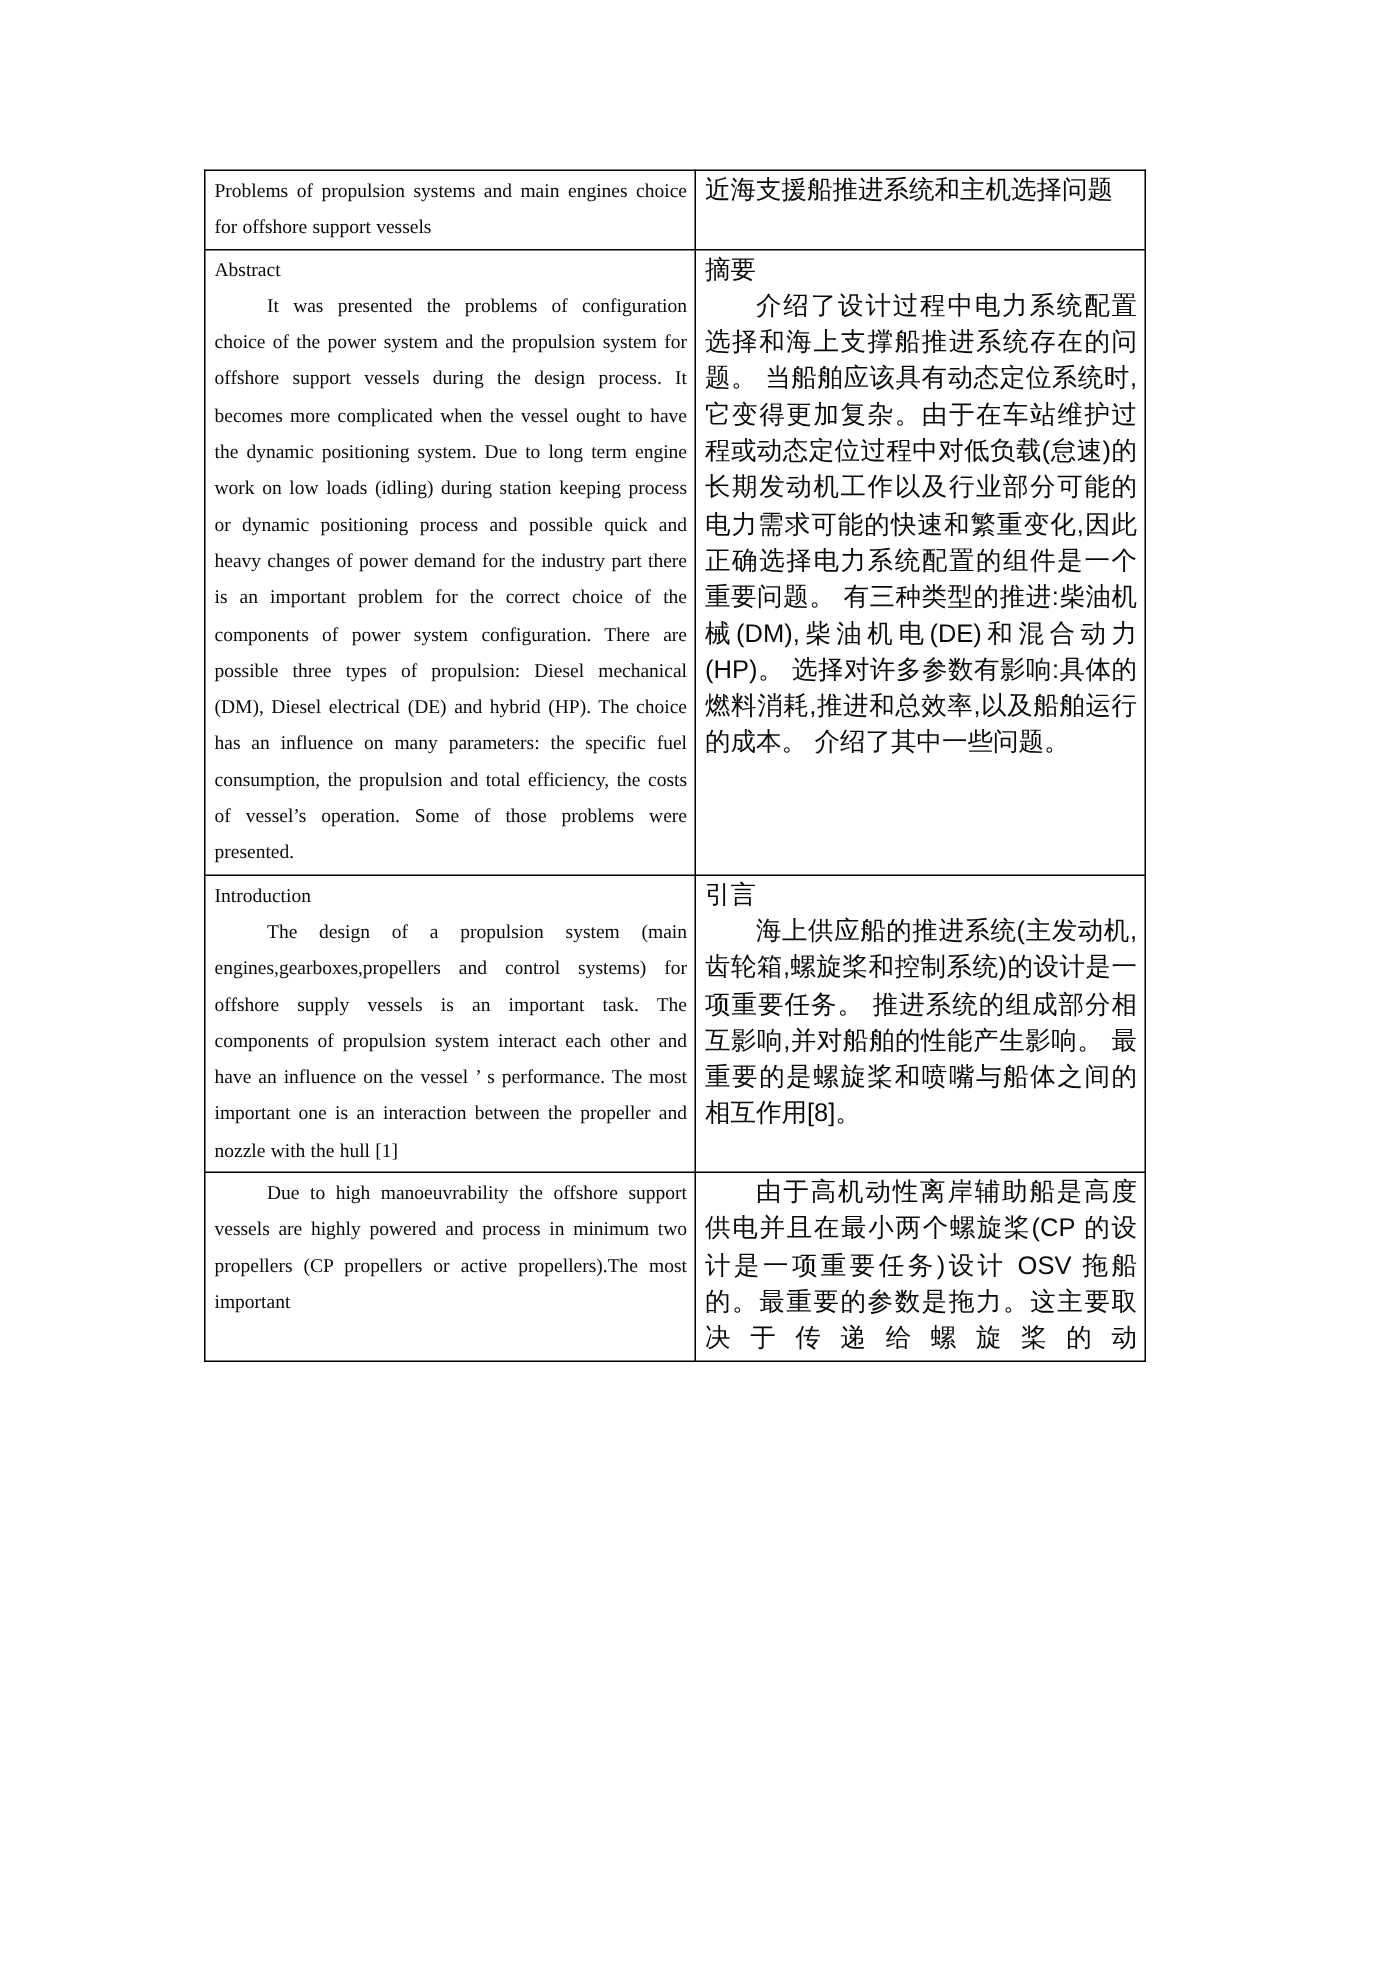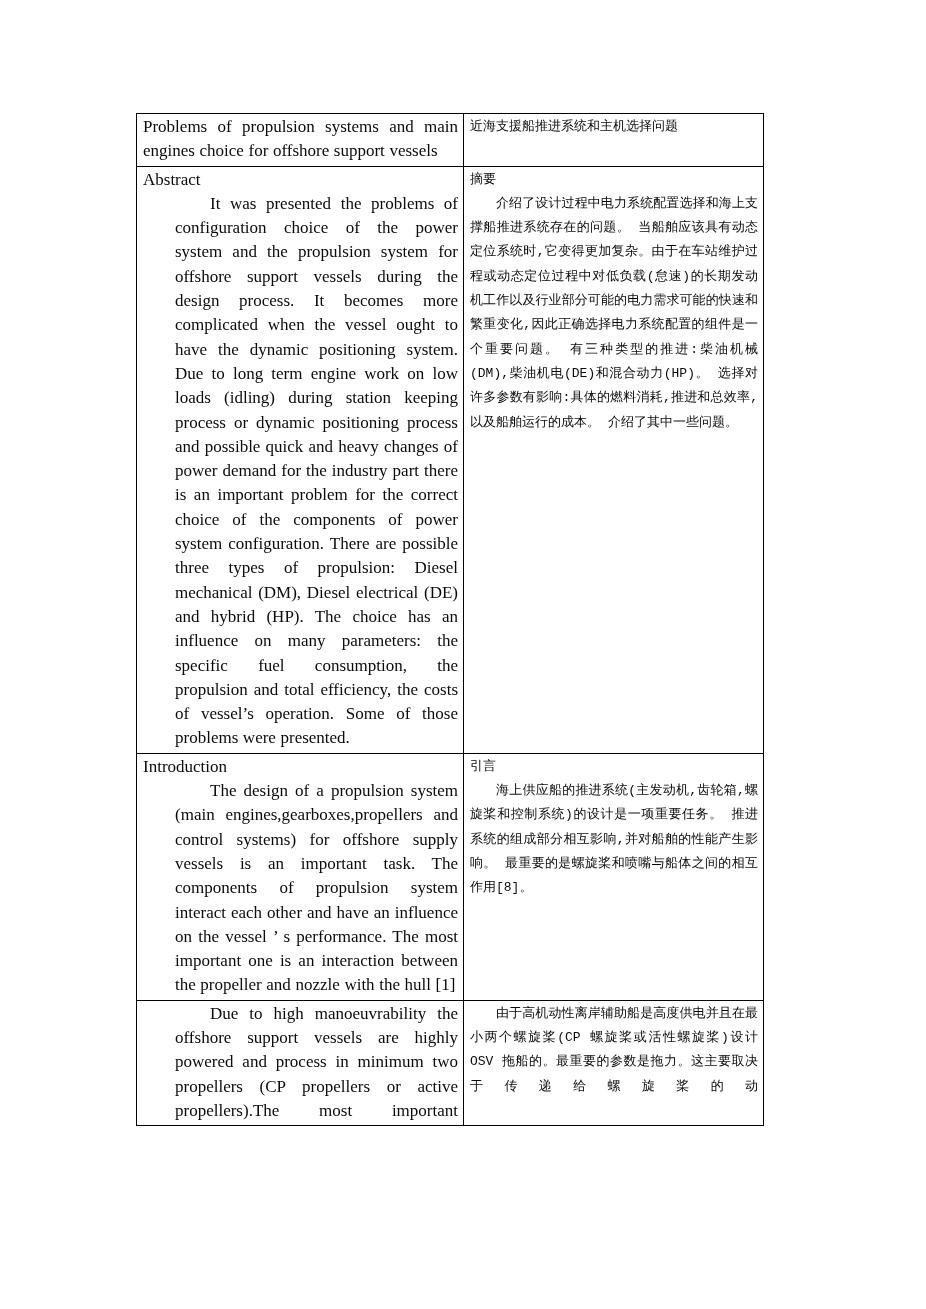--- a/index.html
+++ b/index.html
@@ -33,32 +33,32 @@
   col.col-en { width: 327px; }
   col.col-zh { width: 300px; }
   td.cell {
     border: 1.5px solid #000000;
     vertical-align: top;
     padding: 1px 5px 2px 6px;
     background: #ffffff;
   }
   p.para {
     margin: 0;
-    font-size: 17px;
+    font-size: 13px;
     line-height: 24.3px;
     text-align: justify;
     color: #0a0a0a;
     word-spacing: 0.02em;
   }
   td.zh p.para {
-    font-size: 13px;
+    font-size: 17px;
     line-height: 24.3px;
-    font-family: Liberation Mono, monospace;
+    font-family: Liberation Sans, sans-serif;
   }
-  td.en p.indent { text-indent: 35px; margin-left: 32px; }
+  td.en p.indent { text-indent: 35px; }
   td.zh p.indent { text-indent: 2em; }
   p.jlast { text-align-last: justify; }
 </style>
 </head>
 <body>
 
 <div class="page">
   <table class="doc-table">
     <colgroup>
       <col class="col-en">
@@ -91,18 +91,18 @@
           <td class="cell zh">
             <p class="para">引言</p>
             <p class="para indent">海上供应船的推进系统(主发动机,齿轮箱,螺旋桨和控制系统)的设计是一项重要任务。 推进系统的组成部分相互影响,并对船舶的性能产生影响。 最重要的是螺旋桨和喷嘴与船体之间的相互作用[8]。</p>
           </td>
         </tr>
         <tr>
           <td class="cell en">
             <p class="para indent jlast">Due to high manoeuvrability the offshore support vessels are highly powered and process in minimum two propellers (CP propellers or active propellers).The most important</p>
           </td>
           <td class="cell zh">
-            <p class="para indent jlast">由于高机动性离岸辅助船是高度供电并且在最小两个螺旋桨(CP 螺旋桨或活性螺旋桨)设计 OSV 拖船的。最重要的参数是拖力。这主要取决于传递给螺旋桨的动</p>
+            <p class="para indent jlast">由于高机动性离岸辅助船是高度供电并且在最小两个螺旋桨(CP 的设计是一项重要任务)设计 OSV 拖船的。最重要的参数是拖力。这主要取决于传递给螺旋桨的动</p>
           </td>
         </tr>
       </tbody>
   </table>
 </div>
 
 </body></html>

